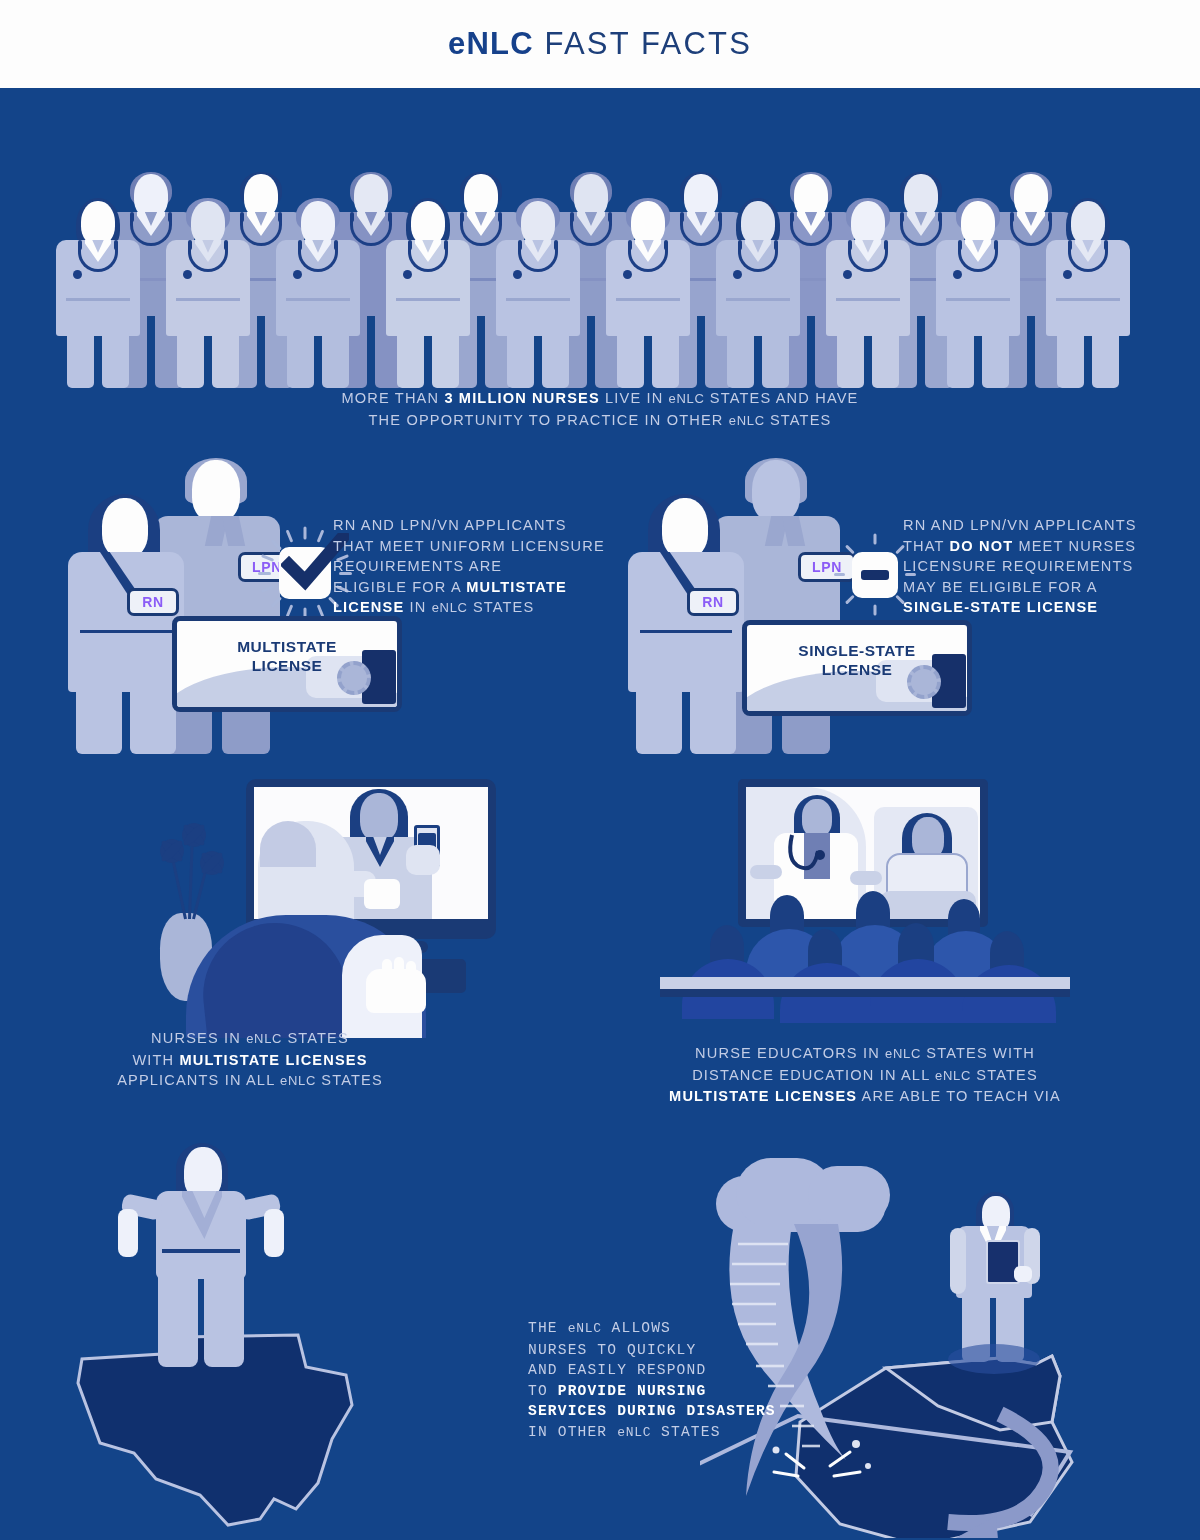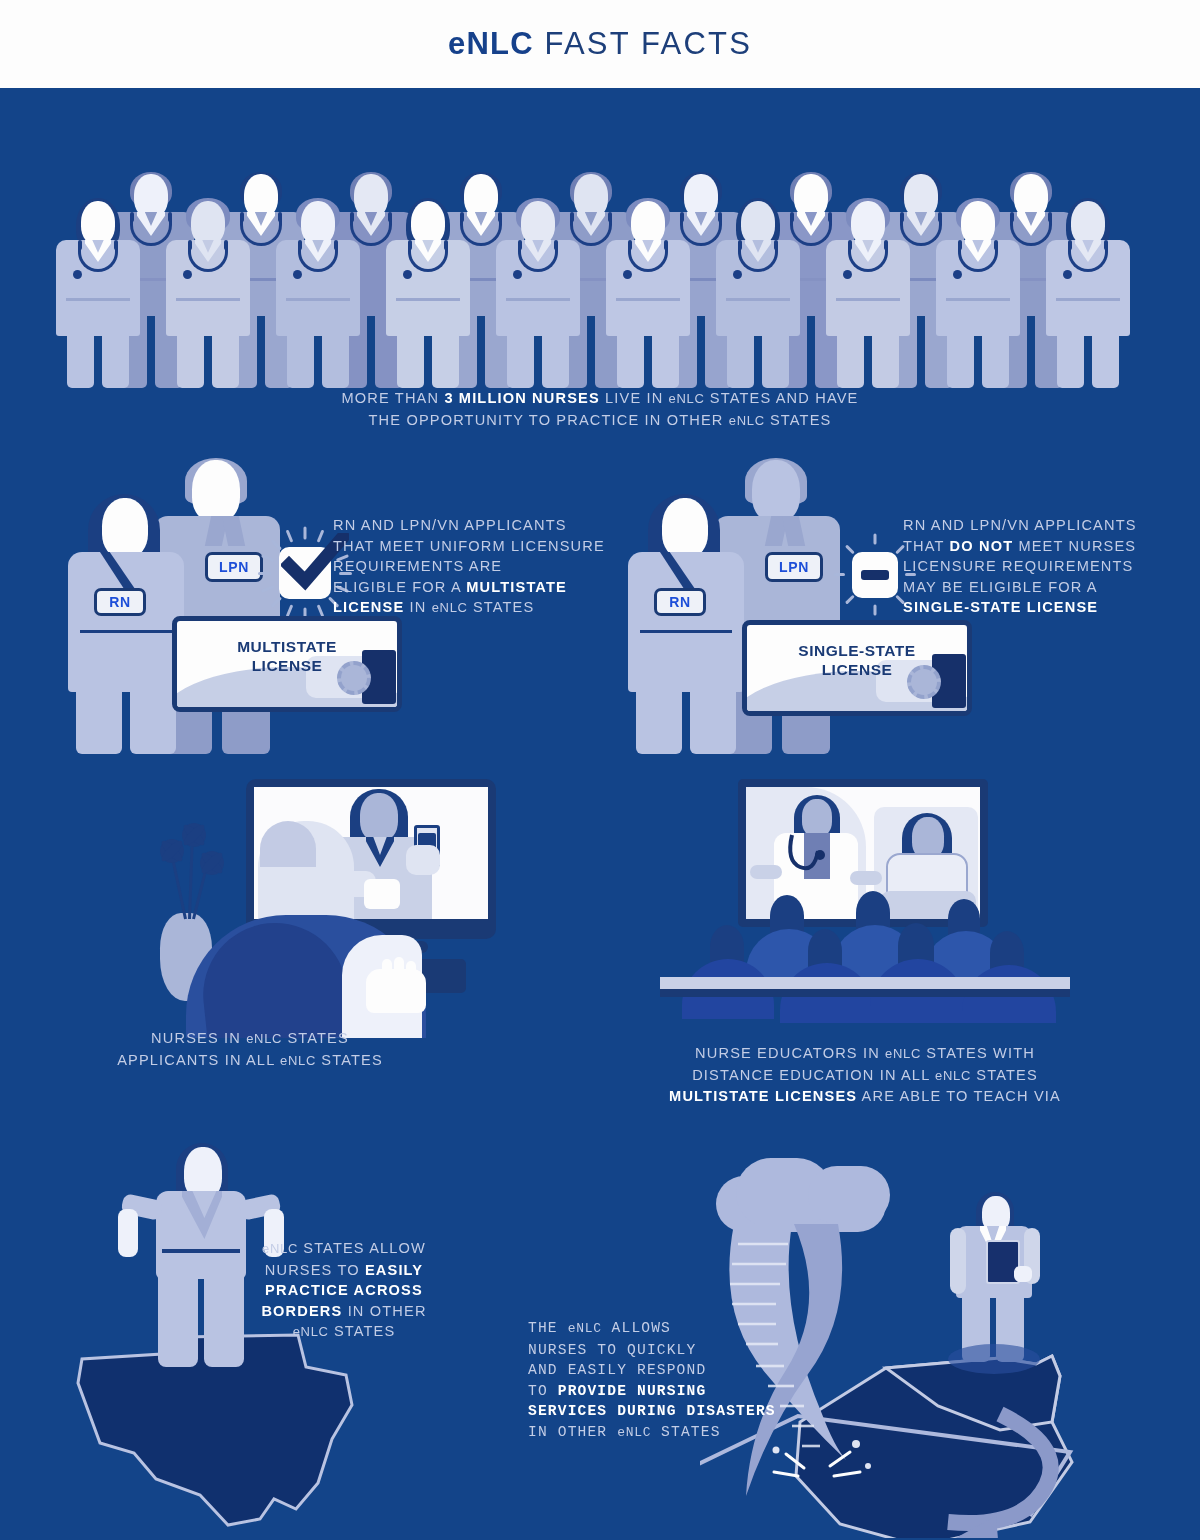--- a/index.html
+++ b/index.html
@@ -56,22 +56,22 @@
   .belt { position: absolute; left: 50%; transform: translateX(-50%); height: 3px; }
 
   
   .person { position: absolute; }
   .p-head { position: absolute; border-radius: 47% 47% 40% 40%; }
   .p-hairback { position: absolute; border-radius: 50% 50% 18% 18%; }
   .p-body { position: absolute; border-radius: 14px 14px 4px 4px; }
   .p-leg { position: absolute; border-radius: 0 0 6px 6px; }
   .badge {
     position: absolute; border: 3px solid #1a3a75; background: #eef1f8;
-    border-radius: 7px; color: #1d4ed8; font-weight: 700; font-size: 14px;
-    letter-spacing: .6px; display: flex; align-items: center; justify-content: center;
+    border-radius: 7px; color: #8b5cf6; font-weight: 700; font-size: 14px;
+    letter-spacing: .6px; display: flex; align-items: center; justify-content: center; margin-left: 33px;
   }
   .card {
     position: absolute; background: #fdfdfd; border: 5px solid #1a3a75;
     border-radius: 8px; overflow: hidden;
   }
   .card-wave { position: absolute; left: -10%; bottom: -30px; width: 120%; height: 70px;
     background: #c6cfe6; border-radius: 60% 60% 0 0 / 100% 100% 0 0; }
   .card-txt { position: absolute; left: 0; right: 0; top: 16px; text-align: center;
     color: #1a3a75; font-weight: 700; font-size: 15.5px; letter-spacing: .5px; line-height: 19px; z-index: 3; }
   .seal { position: absolute; width: 34px; height: 34px; border-radius: 50%;
@@ -490,20 +490,21 @@
       <div style="position:absolute; left:52px; top:150px; width:144px; height:120px; background:#22418c; border-radius:80px 80px 0 0; transform:rotate(-6deg);"></div>
       <div style="position:absolute; left:192px; top:162px; width:80px; height:108px; background:#eef1fa; border-radius:40px 20px 0 0;"></div>
       <div style="position:absolute; left:216px; top:196px; width:60px; height:44px; background:#fdfdfd; border-radius:14px 14px 8px 8px;"></div>
       <div style="position:absolute; left:232px; top:186px; width:10px; height:22px; background:#fdfdfd; border-radius:5px;"></div>
       <div style="position:absolute; left:244px; top:184px; width:10px; height:24px; background:#fdfdfd; border-radius:5px;"></div>
       <div style="position:absolute; left:256px; top:188px; width:10px; height:20px; background:#fdfdfd; border-radius:5px;"></div>
     </div>
   </div>
   <div class="cap ctr" style="left:40px; top:940px; width:420px;" id="cap-telenursing">
       <div><span>NURSES IN </span><span class="lc">eNLC</span><span> STATES</span></div>
+      <div><span>WITH </span><b>MULTISTATE LICENSES</b></div>
       <div><span>APPLICANTS IN ALL </span><span class="lc">eNLC</span><span> STATES</span></div>
     </div>
 
   <div style="position:absolute; left:660px; top:685px; width:410px; height:265px; overflow:hidden;">
 
     <div style="position:absolute; left:78px; top:6px; width:250px; height:148px; background:#1a3a75; border-radius:5px;"></div>
     <div class="screen" style="left:86px; top:14px; width:234px; height:132px;">
       <div style="position:absolute; left:0; top:0; width:120px; height:132px; background:#e4e8f4; border-radius:0 60px 0 0;"></div>
       <div style="position:absolute; left:128px; top:20px; width:104px; height:112px; background:#e4e8f4; border-radius:10px 10px 0 0;"></div>
 
@@ -565,27 +566,20 @@
 
       <div style="position:absolute; left:62px; top:54px; width:40px; height:20px; background:#b9c3e2; border-radius:8px; transform:rotate(12deg);"></div>
       <div style="position:absolute; left:58px; top:66px; width:20px; height:48px; background:#eef1fa; border-radius:8px;"></div>
       <div style="position:absolute; left:180px; top:54px; width:40px; height:20px; background:#b9c3e2; border-radius:8px; transform:rotate(-12deg);"></div>
       <div style="position:absolute; left:204px; top:66px; width:20px; height:48px; background:#eef1fa; border-radius:8px;"></div>
       <div style="position:absolute; left:102px; top:106px; width:78px; height:4px; background:#1b3f82;"></div>
       <div style="position:absolute; left:98px; top:132px; width:40px; height:92px; background:#b9c3e2; border-radius:0 0 8px 8px;"></div>
       <div style="position:absolute; left:144px; top:132px; width:40px; height:92px; background:#b9c3e2; border-radius:0 0 8px 8px;"></div>
     </div>
   </div>
-  <div class="cap ctr" style="left:244px; top:1150px; width:200px;" id="cap-borders">
-      <div><span class="lc">eNLC</span><span> STATES ALLOW</span></div>
-      <div><span>NURSES TO </span><b>EASILY</b></div>
-      <div><b>PRACTICE ACROSS</b></div>
-      <div><b>BORDERS</b><span> IN OTHER</span></div>
-      <div><span class="lc">eNLC</span><span> STATES</span></div>
-    </div>
 
   <div style="position:absolute; left:680px; top:1070px; width:430px; height:380px; overflow:hidden;">
 
     <svg width="430" height="240" style="position:absolute; left:20px; top:152px;">
       <path d="M100 112 L186 58 L300 48 L336 54 L352 46 L360 66 L352 112 L372 152 L330 212 L220 236 L140 214 L96 166 Z" fill="#10306e" stroke="#c3cbe4" stroke-width="3"></path>
       <path d="M186 58 L300 48 L336 54 L352 46 L360 66 L352 112 L300 120 L238 96 Z" fill="#10306e" stroke="#c3cbe4" stroke-width="3"></path>
 
       <path d="M-10 158 L98 106 L370 142 L330 206" stroke="#aeb9dd" stroke-width="4" fill="none"></path>
 
       <path d="M300 104 q78 38 36 86 q-26 28 -88 22" stroke="#8b99c9" stroke-width="16" fill="none"></path>

